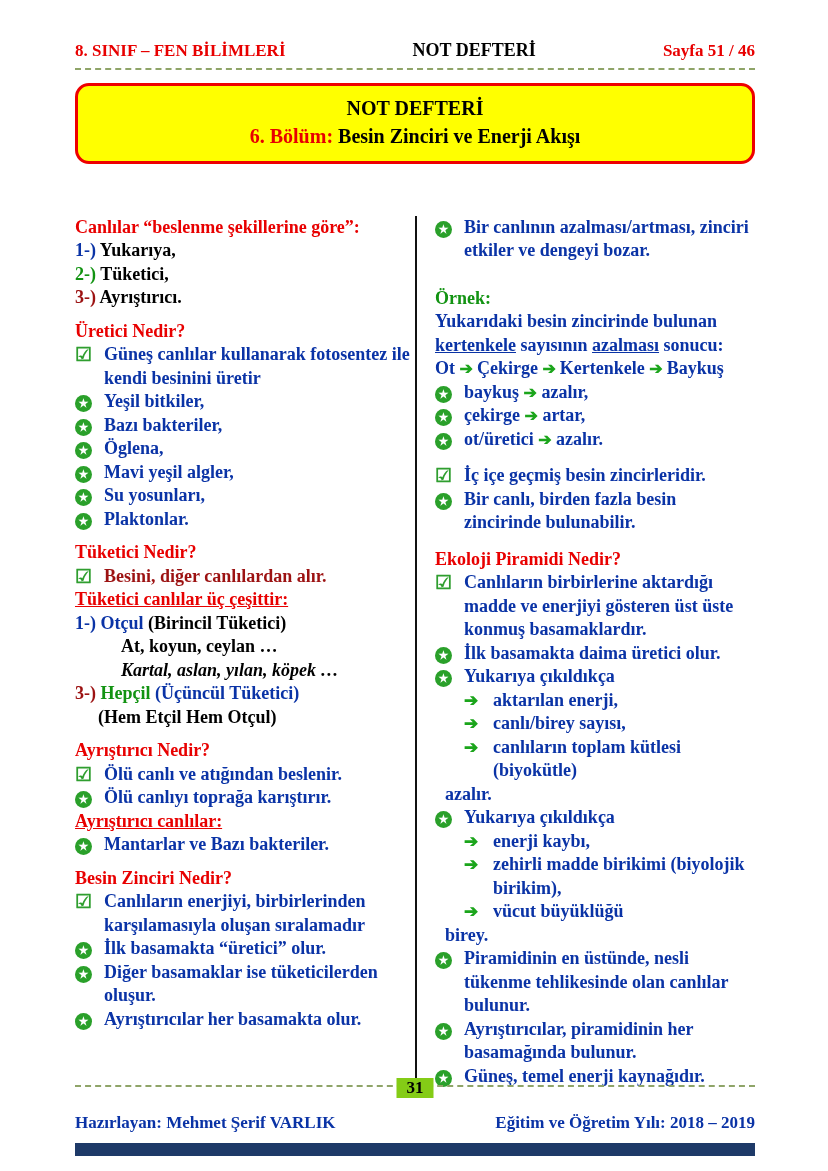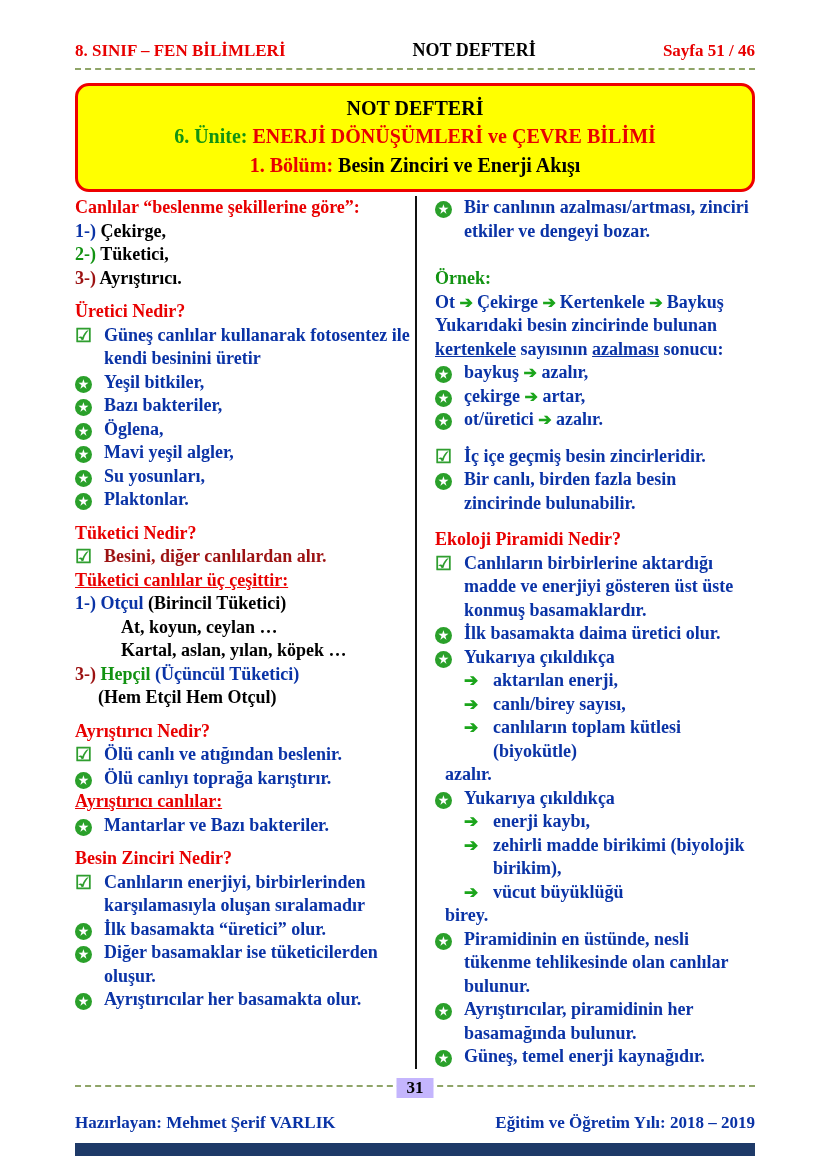--- a/index.html
+++ b/index.html
@@ -9,73 +9,70 @@
     font-family:"Liberation Serif", serif; font-weight:700; color:#000;
     overflow:hidden;
   }
   .header { display:flex; justify-content:space-between; align-items:flex-end;
     padding:40px 73px 0 75px; font-size:17px; }
   .h-left,.h-right { color:#e80000; }
   .h-center { color:#000; font-size:18px; }
   .rule { border-top:2px dashed #8fa468; margin:7px 73px 0 75px; }
   .title-box { margin:13px 73px 0 75px; background:#ffff00; border:3.5px solid #ee0000;
     border-radius:14px; text-align:center; padding:8px 4px 10px; font-size:20px; line-height:1.42; }
-  .columns { display:flex; align-items:stretch; padding:4px 73px 0 75px; }
+  .columns { display:flex; align-items:stretch; padding:4px 73px 0 75px;margin-top:48px; }
   .col-left { flex:none; width:340px; }
   .divider { flex:none; width:0; border-left:2px solid #111; margin-right:18px; }
   .col-right { flex:1; min-width:0; }
   .row { font-size:18px; line-height:23.5px; }
   .has-bullet { display:flex; align-items:flex-start; }
   .bullet { flex:none; width:29px; }
   .b-check { color:#2f9e2f; font-size:19px; }
   .b-arrow { color:#1ba51b; font-size:17px; }
   .star-circle { display:inline-block; width:17px; height:17px; border-radius:50%;
     background:#2aa02a; color:#fff; font-size:11px; line-height:17px; text-align:center;
     margin-top:3px; }
   .txt { flex:1; min-width:0; }
   .spacer { height:10px; }
   .c-red{color:#e80000} .c-blue{color:#0a33a6} .c-green{color:#129312}
   .c-black{color:#000} .c-maroon{color:#9c1212}
   .c-garrow{color:#1ba51b; font-size:16px;}
   .u{text-decoration:underline}
   .footer { position:absolute; left:75px; right:73px; bottom:15px; font-size:17px; }
   .f-rule { position:relative; border-top:2px dashed #8fa468; }
   .f-page-num { position:absolute; left:50%; transform:translateX(-50%); top:-9px;
-    background:#c4b5fd; padding:0 10px; color:#000; }
+    background:#84cc16; padding:0 10px; color:#000; }
   .f-row { display:flex; justify-content:space-between; margin-top:26px; color:#0a33a6; }
   .bottom-bar { height:13px; background:#1e3a68; margin-top:10px; }
 </style>
 </head>
 <body>
 
 <div class="page">
 
   <div class="header">
     <span class="h-left">8. SINIF – FEN BİLİMLERİ</span>
     <span class="h-center">NOT DEFTERİ</span>
     <span class="h-right">Sayfa 51 / 46</span>
   </div>
   <div class="rule"></div>
 
   <div class="title-box">
     <div>
       <span class="c-black">NOT DEFTERİ</span>
     </div>
     <div>
-      <span class="c-green">6. Ünite:</span><span class="c-red"> ENERJİ DÖNÜŞÜMLERİ ve ÇEVRE BİLİMİ</span>
-    </div>
-    <div>
-      <span class="c-red">1. Bölüm:</span><span class="c-black"> Besin Zinciri ve Enerji Akışı</span>
+      <span class="c-red">6. Bölüm:</span><span class="c-black"> Besin Zinciri ve Enerji Akışı</span>
     </div>
   </div>
 
   <div class="columns">
     <div class="col-left">
         <div class="row heading"><span class="txt"><span class="c-red">Canlılar “beslenme şekillerine göre”:</span></span></div>
-        <div class="row"><span class="txt"><span class="c-blue">1-)</span><span class="c-black"> Çekirge,</span></span></div>
+        <div class="row"><span class="txt"><span class="c-blue">1-)</span><span class="c-black"> Yukarıya,</span></span></div>
         <div class="row"><span class="txt"><span class="c-green">2-)</span><span class="c-black"> Tüketici,</span></span></div>
         <div class="row"><span class="txt"><span class="c-maroon">3-)</span><span class="c-black"> Ayrıştırıcı.</span></span></div>
         <div class="spacer"></div>
         <div class="row heading"><span class="txt"><span class="c-red">Üretici Nedir?</span></span></div>
         <div class="row has-bullet">
           <span class="bullet b-check">☑</span>
           <span class="txt"><span class="c-blue">Güneş canlılar kullanarak fotosentez ile kendi besinini üretir</span></span>
         </div>
         <div class="row has-bullet">
           <span class="bullet b-star"><span class="star-circle">★</span></span>
@@ -103,21 +100,21 @@
         </div>
         <div class="spacer"></div>
         <div class="row heading"><span class="txt"><span class="c-red">Tüketici Nedir?</span></span></div>
         <div class="row has-bullet">
           <span class="bullet b-check">☑</span>
           <span class="txt"><span class="c-maroon">Besini, diğer canlılardan alır.</span></span>
         </div>
         <div class="row heading"><span class="txt"><span class="c-red u">Tüketici canlılar üç çeşittir:</span></span></div>
         <div class="row"><span class="txt"><span class="c-blue">1-)</span><span class="c-blue"> Otçul </span><span class="c-black">(Birincil Tüketici)</span></span></div>
         <div class="row" style="padding-left: 46px;"><span class="txt"><span class="c-black">At, koyun, ceylan …</span></span></div>
-        <div class="row" style="padding-left: 46px;"><span class="txt"><span class="c-black">Kartal, aslan, yılan, köpek …</span></span></div>
+        <div class="row" style="padding-left: 46px; font-style: italic;"><span class="txt"><span class="c-black">Kartal, aslan, yılan, köpek …</span></span></div>
         <div class="row"><span class="txt"><span class="c-maroon">3-)</span><span class="c-green"> Hepçil </span><span class="c-blue">(Üçüncül Tüketici)</span></span></div>
         <div class="row" style="padding-left: 23px;"><span class="txt"><span class="c-black">(Hem Etçil Hem Otçul)</span></span></div>
         <div class="spacer"></div>
         <div class="row heading"><span class="txt"><span class="c-red">Ayrıştırıcı Nedir?</span></span></div>
         <div class="row has-bullet">
           <span class="bullet b-check">☑</span>
           <span class="txt"><span class="c-blue">Ölü canlı ve atığından beslenir.</span></span>
         </div>
         <div class="row has-bullet">
           <span class="bullet b-star"><span class="star-circle">★</span></span>
@@ -148,22 +145,22 @@
         </div>
       </div>
     <div class="divider"></div>
     <div class="col-right">
         <div class="row has-bullet">
           <span class="bullet b-star"><span class="star-circle">★</span></span>
           <span class="txt"><span class="c-blue">Bir canlının azalması/artması, zinciri etkiler ve dengeyi bozar.</span></span>
         </div>
         <div class="spacer" style="height: 24px;"></div>
         <div class="row heading"><span class="txt"><span class="c-green">Örnek:</span></span></div>
+        <div class="row"><span class="txt"><span class="c-blue">Yukarıdaki besin zincirinde bulunan </span><span class="c-blue u">kertenkele</span><span class="c-blue"> sayısının </span><span class="c-blue u">azalması</span><span class="c-blue"> sonucu:</span></span></div>
         <div class="row"><span class="txt"><span class="c-blue">Ot </span><span class="c-garrow">➔ </span><span class="c-blue">Çekirge </span><span class="c-garrow">➔ </span><span class="c-blue">Kertenkele </span><span class="c-garrow">➔ </span><span class="c-blue">Baykuş</span></span></div>
-        <div class="row"><span class="txt"><span class="c-blue">Yukarıdaki besin zincirinde bulunan </span><span class="c-blue u">kertenkele</span><span class="c-blue"> sayısının </span><span class="c-blue u">azalması</span><span class="c-blue"> sonucu:</span></span></div>
         <div class="row has-bullet">
           <span class="bullet b-star"><span class="star-circle">★</span></span>
           <span class="txt"><span class="c-blue">baykuş </span><span class="c-garrow">➔</span><span class="c-blue"> azalır,</span></span>
         </div>
         <div class="row has-bullet">
           <span class="bullet b-star"><span class="star-circle">★</span></span>
           <span class="txt"><span class="c-blue">çekirge </span><span class="c-garrow">➔</span><span class="c-blue"> artar,</span></span>
         </div>
         <div class="row has-bullet">
           <span class="bullet b-star"><span class="star-circle">★</span></span>

